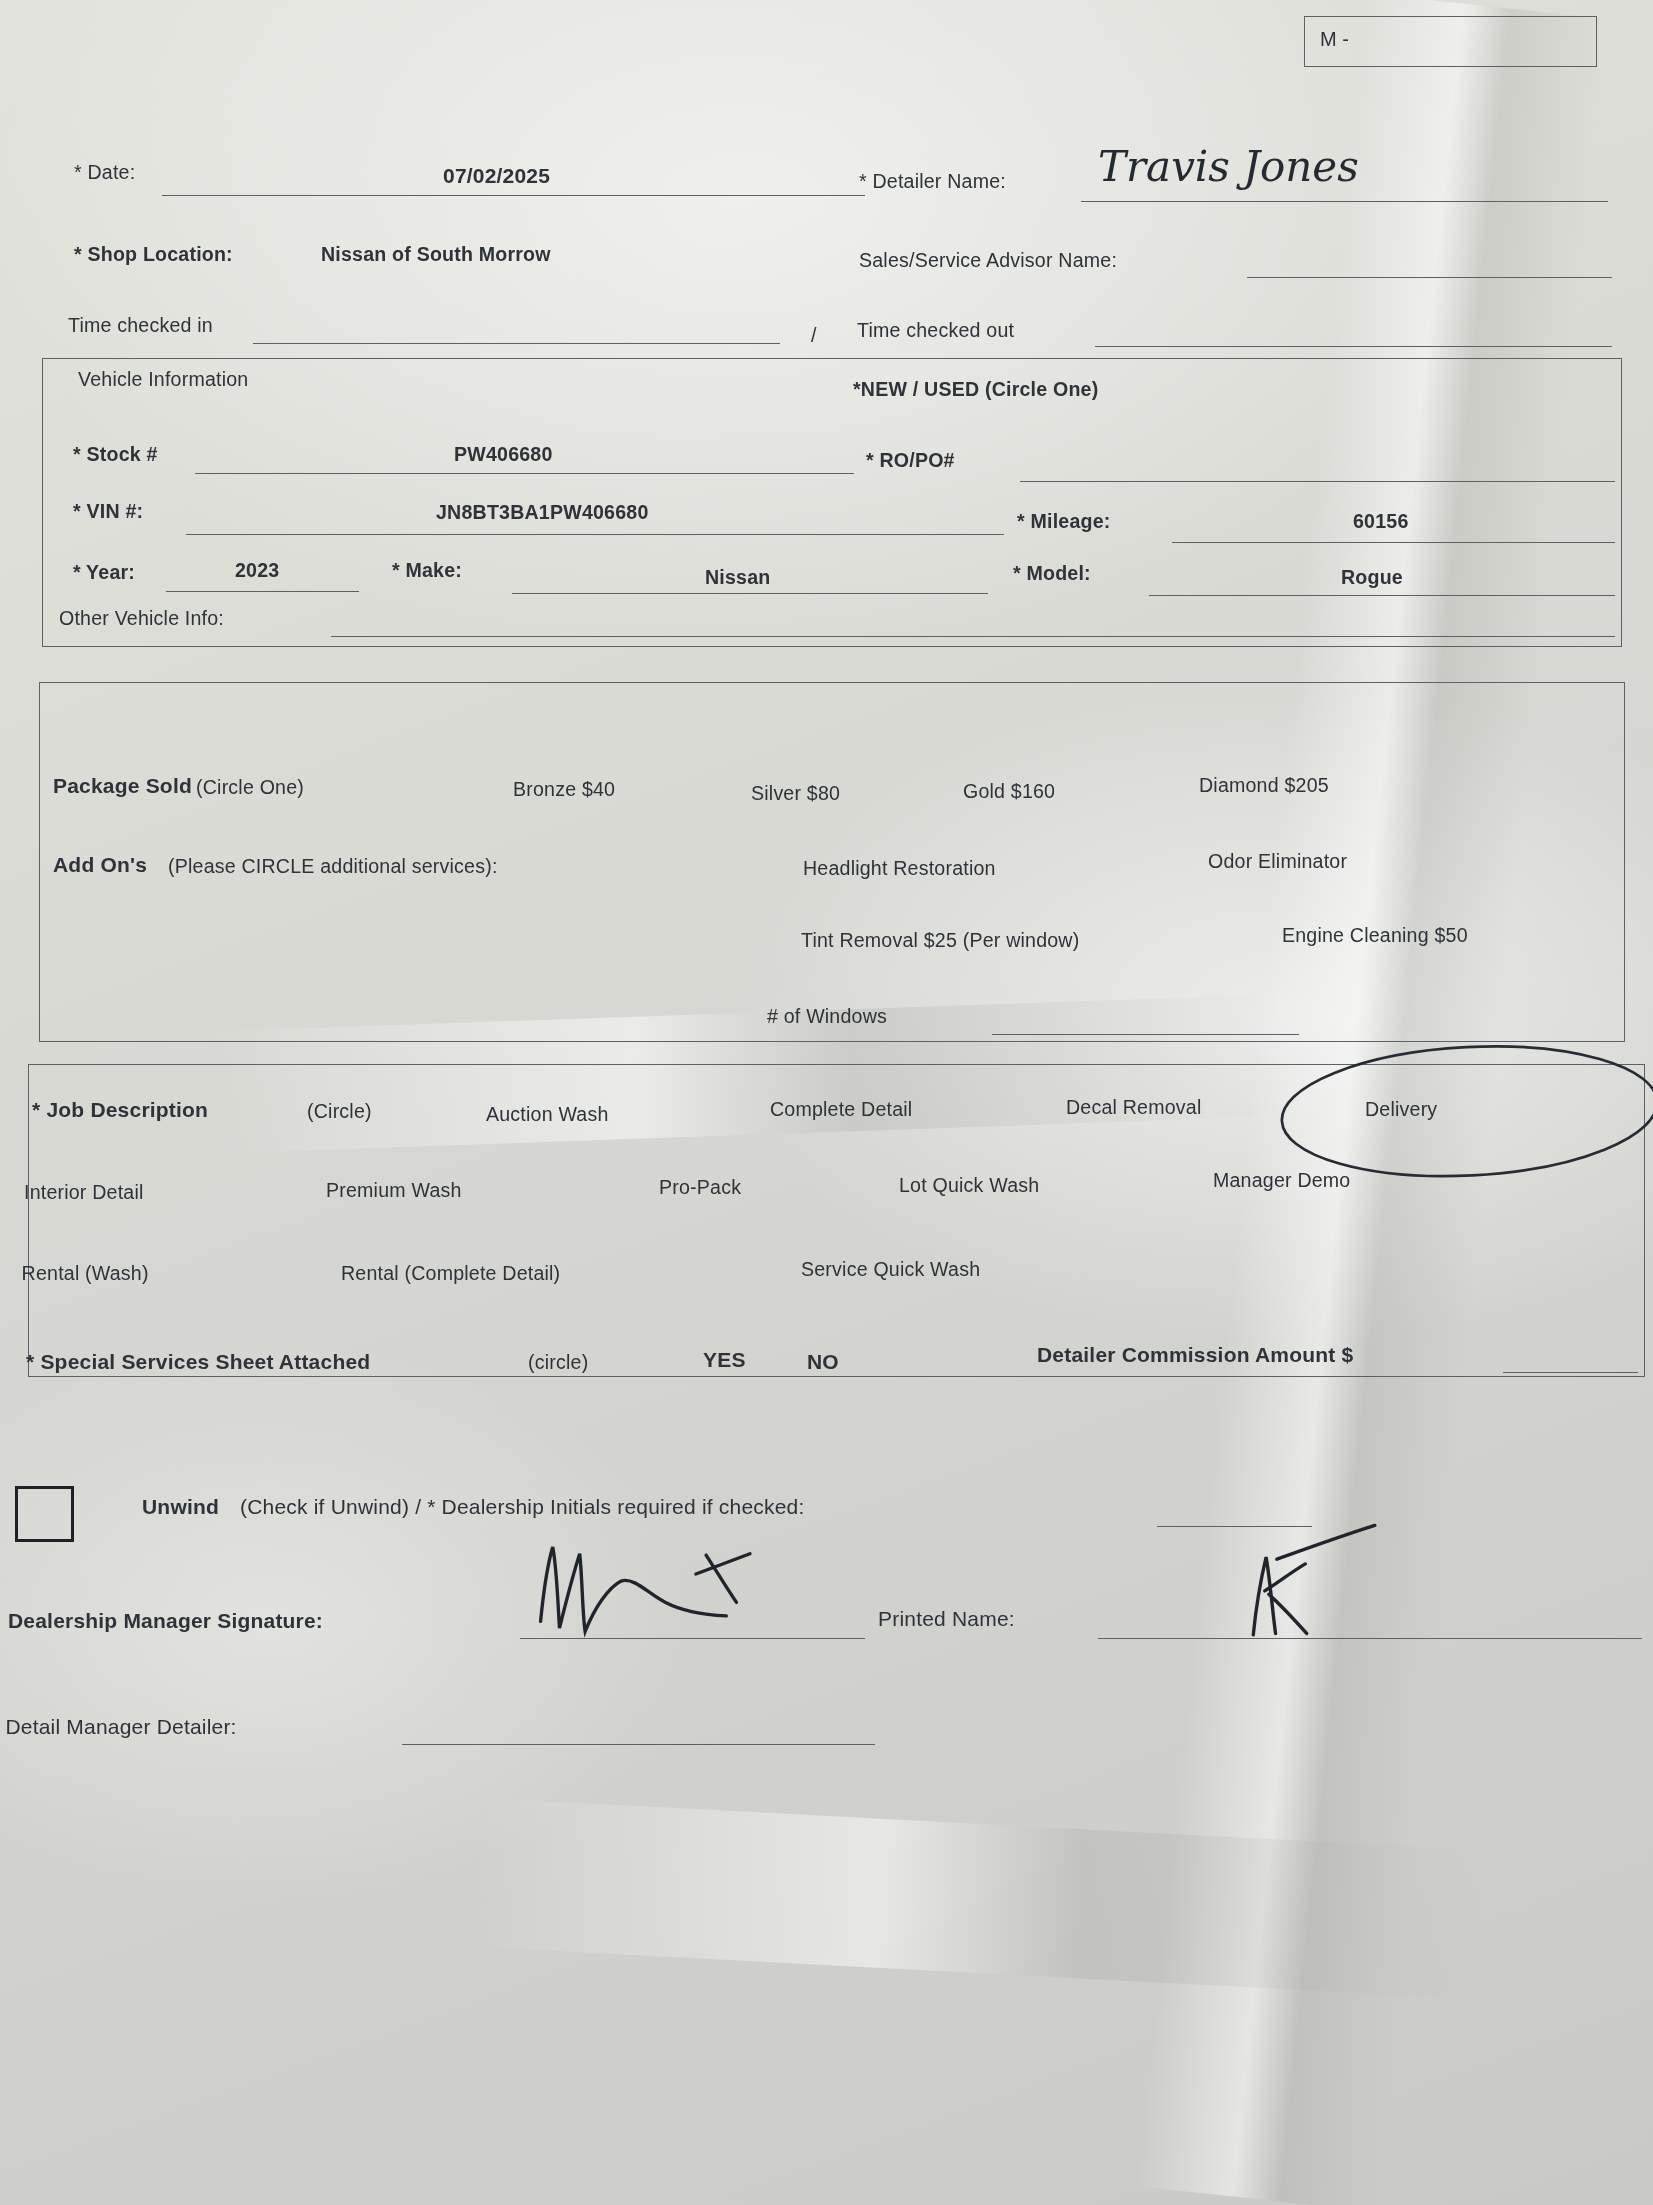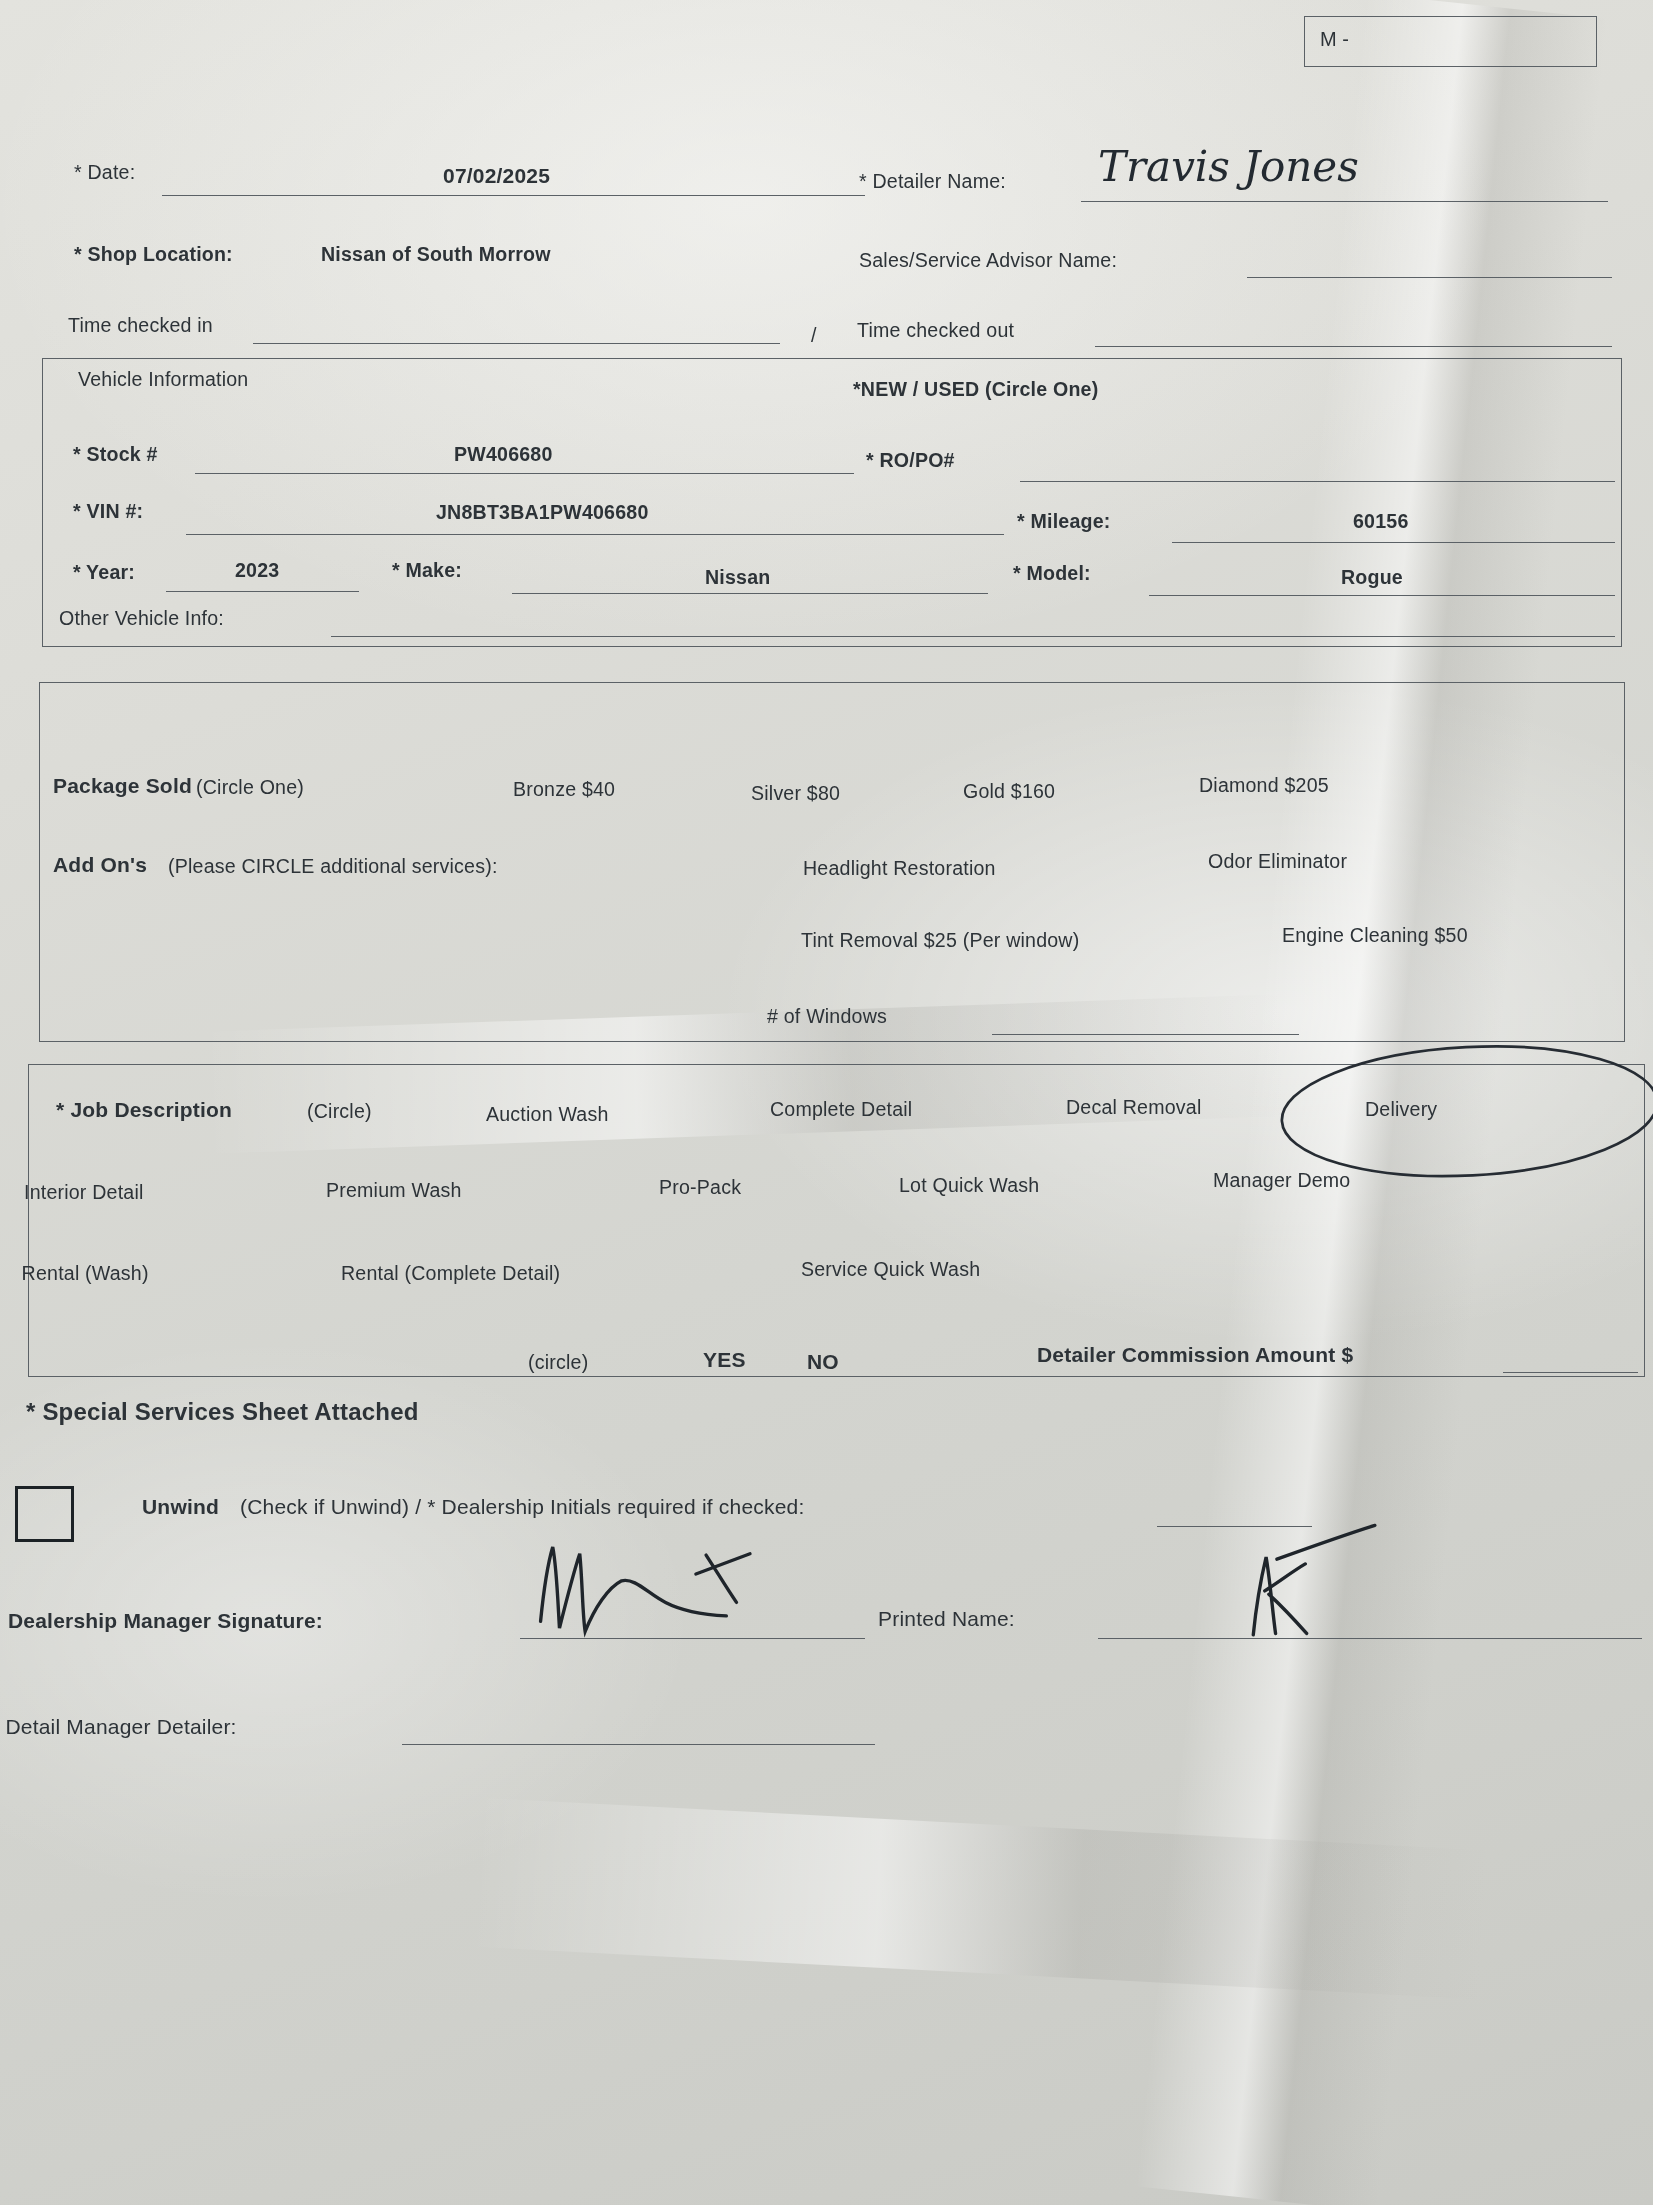--- a/index.html
+++ b/index.html
@@ -176,38 +176,38 @@
   <div class="t" style="left:1208px; top:850px;">Odor Eliminator</div>
 
   <div class="t" style="left:801px; top:929px;">Tint Removal $25 (Per window)</div>
   <div class="t" style="left:1282px; top:924px;">Engine Cleaning $50</div>
 
   <div class="t" style="left:767px; top:1005px;"># of Windows</div>
   <div class="line" style="left:992px; top:1034px; width:307px;"></div>
 
   <div class="box" style="left:28px; top:1064px; width:1615px; height:311px;"></div>
 
-  <div class="t b" style="left:32px; top:1098px; font-size:21px;margin-left:24px;">* Job Description</div>
+  <div class="t b" style="left:32px; top:1098px; font-size:21px;">* Job Description</div>
   <div class="t" style="left:307px; top:1100px;">(Circle)</div>
   <div class="t" style="left:486px; top:1103px;">Auction Wash</div>
   <div class="t" style="left:770px; top:1098px;">Complete Detail</div>
   <div class="t" style="left:1066px; top:1096px;">Decal Removal</div>
   <div class="t" style="left:1365px; top:1098px;">Delivery</div>
 
   <div class="t" style="left:24px; top:1181px;">Interior Detail</div>
   <div class="t" style="left:326px; top:1179px;">Premium Wash</div>
   <div class="t" style="left:659px; top:1176px;">Pro-Pack</div>
   <div class="t" style="left:899px; top:1174px;">Lot Quick Wash</div>
   <div class="t" style="left:1213px; top:1169px;">Manager Demo</div>
 
   <div class="t" style="left:21.6px; top:1262px;">Rental (Wash)</div>
   <div class="t" style="left:341px; top:1262px;">Rental (Complete Detail)</div>
   <div class="t" style="left:801px; top:1258px;">Service Quick Wash</div>
 
-  <div class="t b" style="left:26px; top:1350px; font-size:24px;margin-top:48px;">* Special Services Sheet Attached</div>
+  <div class="t b" style="left:26px; top:1350px; font-size:21px;">* Special Services Sheet Attached</div>
   <div class="t" style="left:528px; top:1351px;">(circle)</div>
   <div class="t b" style="left:703px; top:1348px; font-size:21px;">YES</div>
   <div class="t b" style="left:807px; top:1350px; font-size:21px;">NO</div>
   <div class="t b" style="left:1037px; top:1343px; font-size:21px;">Detailer Commission Amount $</div>
   <div class="line" style="left:1503px; top:1372px; width:135px;"></div>
 
   <div class="unwind-box"></div>
   <div class="t b" style="left:114px; top:1495px; font-size:21px;margin-left:28px;">Unwind</div>
   <div class="t b" style="left:240px; top:1495px; font-size:21px; font-weight:normal;">(Check if Unwind) / * Dealership Initials required if checked:</div>
   <div class="line" style="left:1157px; top:1526px; width:155px;"></div>

